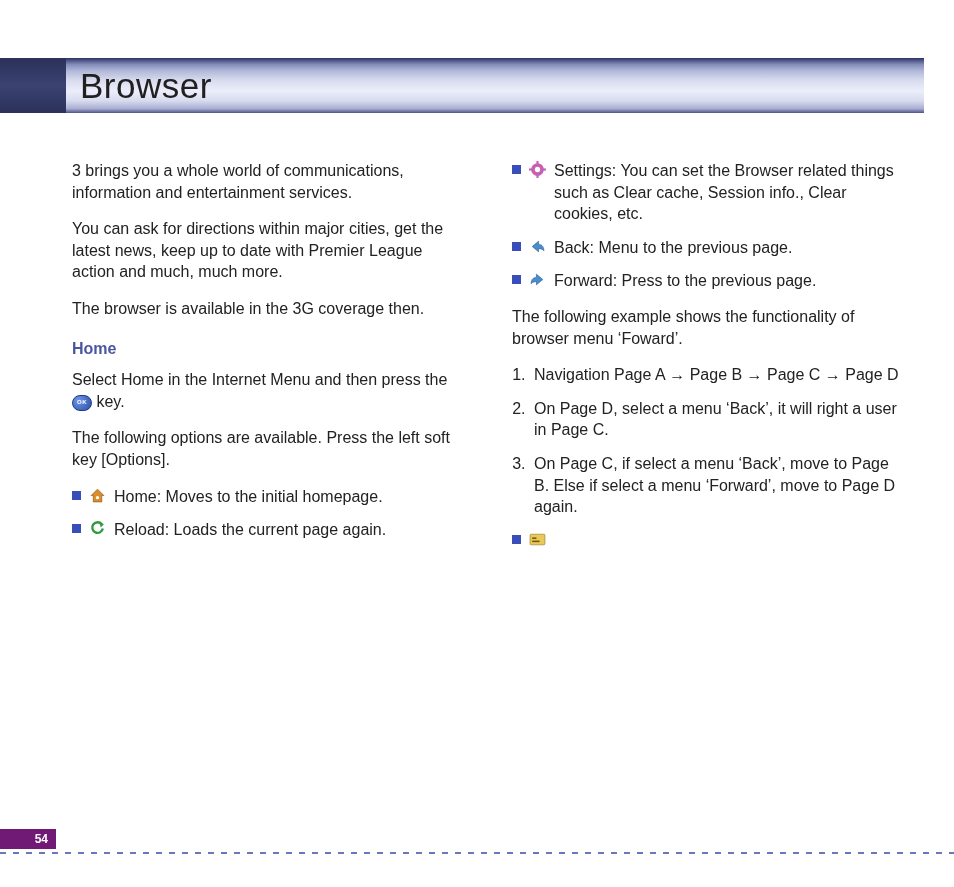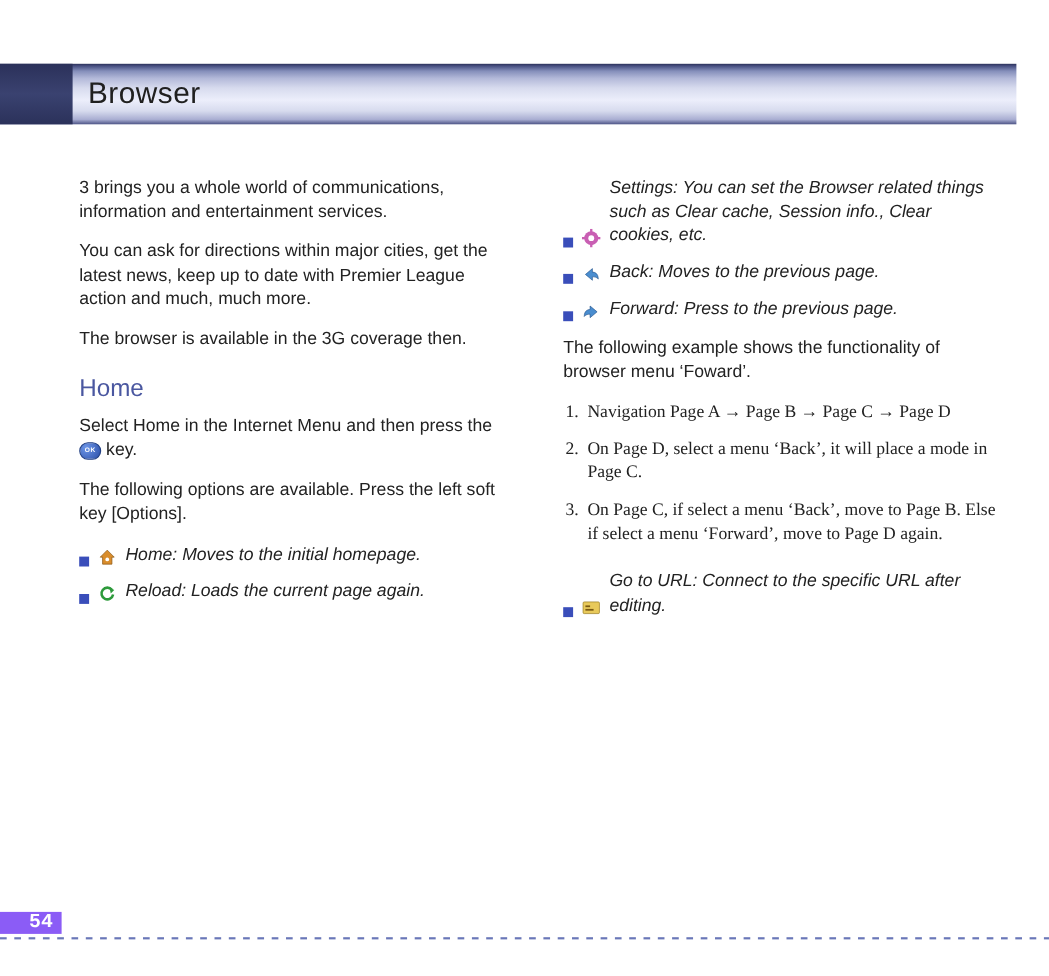--- a/index.html
+++ b/index.html
@@ -27,21 +27,21 @@
     align-items: center;
   }
   .header-stub {
     width: 66px;
     height: 100%;
     background: #3a4270;
     margin-right: 14px;
     background: linear-gradient(to bottom, #2b315a 0%, #3a4270 50%, #2b315a 100%);
   }
   .header-title {
-    font-size: 27px;
+    font-size: 35px;
     font-weight: 400;
     color: #202020;
     letter-spacing: 0.5px;
   }
   .content {
     position: absolute;
     top: 160px;
     left: 72px;
     right: 48px;
     display: flex;
@@ -50,22 +50,22 @@
   .col {
     flex: 1;
     font-size: 16px;
     line-height: 1.35;
   }
   .col p {
     margin: 0 0 15px 0;
   }
   .section-head {
     color: #4a57a0;
-    font-size: 22px;
-    font-weight: 400;
+    font-size: 16px;
+    font-weight: 700;
     margin: 18px 0 10px 0;
   }
   .inline-key {
     display: inline-block;
     vertical-align: middle;
     width: 26px;
     height: 16px;
     border: 1px solid #b5b5b5;
     border-radius: 3px;
     background: linear-gradient(to bottom, #fff, #e6e6e6);
@@ -97,73 +97,70 @@
     letter-spacing: 0.5px;
     border: 1px solid #1f3d82;
   }
   .opt-list {
     list-style: none;
     padding: 0;
     margin: 0 0 14px 0;
   }
   .opt-list li {
     display: flex;
-    align-items: flex-end;
+    align-items: flex-start;
     gap: 8px;
     margin-bottom: 12px;
-    font-style: italic;
   }
   .sq {
     width: 9px;
     height: 9px;
     background: #3a4eba;
     margin-top: 5px;
     flex-shrink: 0;
   }
   .opt-icon {
     width: 17px;
     height: 17px;
     flex-shrink: 0;
     margin-top: 1px;
   }
   .opt-text {
     flex: 1;
   }
   ol.steps {
     padding-left: 18px;
-    margin: 0 0 22px 0;
-    font-family: Liberation Serif, serif;
+    margin: 0 0 12px 0;
   }
   ol.steps li {
     margin-bottom: 12px;
     padding-left: 4px;
   }
   .footer-band {
     position: absolute;
     left: 0;
     right: 0;
     bottom: 30px;
     height: 28px;
   }
   .page-num {
     position: absolute;
     left: 0;
     top: 0;
     width: 56px;
     height: 20px;
-    background: #8b5cf6;
+    background: #701a75;
     color: #fff;
-    font-size: 18px;
+    font-size: 12px;
     font-weight: 700;
     display: flex;
     align-items: center;
     justify-content: flex-end;
     padding-right: 8px;
     box-sizing: border-box;
-    font-family: Liberation Mono, monospace;
   }
   .dash-line {
     position: absolute;
     left: 0;
     right: 0;
     top: 20px;
     height: 8px;
     background-image: repeating-linear-gradient(to right, #6a77b8 0 6px, transparent 6px 13px);
     background-position: 0 3px;
     background-size: 13px 2px;
@@ -230,48 +227,47 @@
                 <rect x="13" y="7" width="3" height="2"></rect>
               </g>
             </svg>
           <span class="opt-text">Settings: You can set the Browser related things such as Clear cache, Session info., Clear cookies, etc.</span>
         </li>
         <li>
           <span class="sq"></span>
           <svg class="opt-icon" viewBox="0 0 16 16">
               <path fill="#4a8dcf" stroke="#1d4c85" stroke-width="0.5" d="M9 3 L3 8 L9 13 L9 10 C13 10 14 12 14 12 C14 7 11 6 9 6 Z"></path>
             </svg>
-          <span class="opt-text">Back: Moves to the previous page.</span>
+          <span class="opt-text">Back: Menu to the previous page.</span>
         </li>
         <li>
           <span class="sq"></span>
           <svg class="opt-icon" viewBox="0 0 16 16">
               <path fill="#4a8dcf" stroke="#1d4c85" stroke-width="0.5" d="M7 3 L13 8 L7 13 L7 10 C3 10 2 12 2 12 C2 7 5 6 7 6 Z"></path>
             </svg>
           <span class="opt-text">Forward: Press to the previous page.</span>
         </li>
       </ul>
 
       <p>The following example shows the functionality of browser menu ‘Foward’.</p>
 
       <ol class="steps">
         <li>Navigation Page A →  Page B →  Page C → Page D</li>
-        <li>On Page D, select a menu ‘Back’, it will place a mode in Page C.</li>
+        <li>On Page D, select a menu ‘Back’, it will right a user in Page C.</li>
         <li>On Page C, if select a menu ‘Back’, move to Page B. Else if select a menu ‘Forward’, move to Page D again.</li>
       </ol>
 
       <ul class="opt-list">
         <li>
           <span class="sq"></span>
           <svg class="opt-icon" viewBox="0 0 16 16">
               <rect x="1" y="3" width="14" height="10" rx="1" fill="#e8c95a" stroke="#9a7b1d" stroke-width="0.6"></rect>
               <rect x="3" y="6" width="4" height="1.5" fill="#7a5a12"></rect>
               <rect x="3" y="9" width="7" height="1.5" fill="#7a5a12"></rect>
             </svg>
-          <span class="opt-text">Go to URL: Connect to the specific URL after editing.</span>
         </li>
       </ul>
     </div>
 
   </div>
 
   <div class="footer-band">
     <div class="page-num">54</div>
     <div class="dash-line"></div>
   </div>

